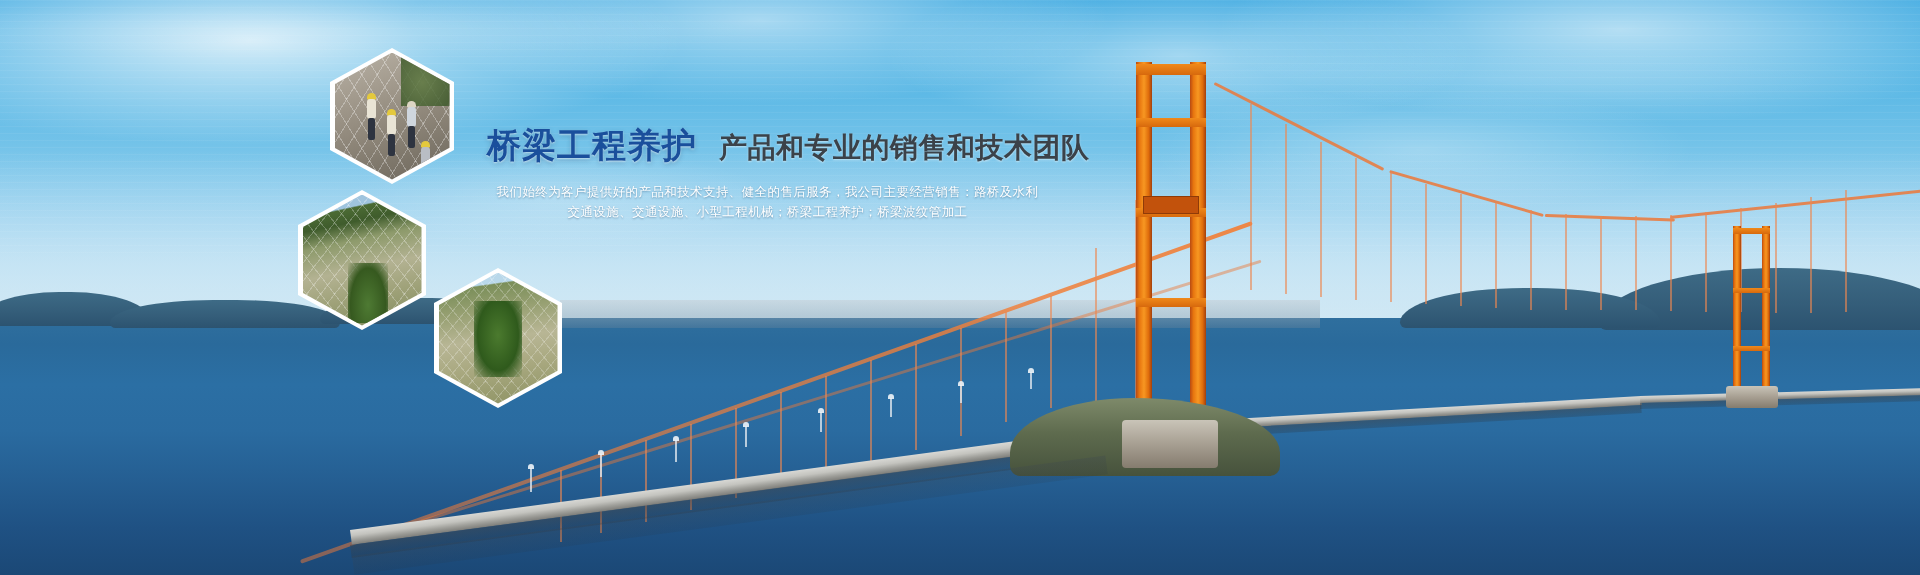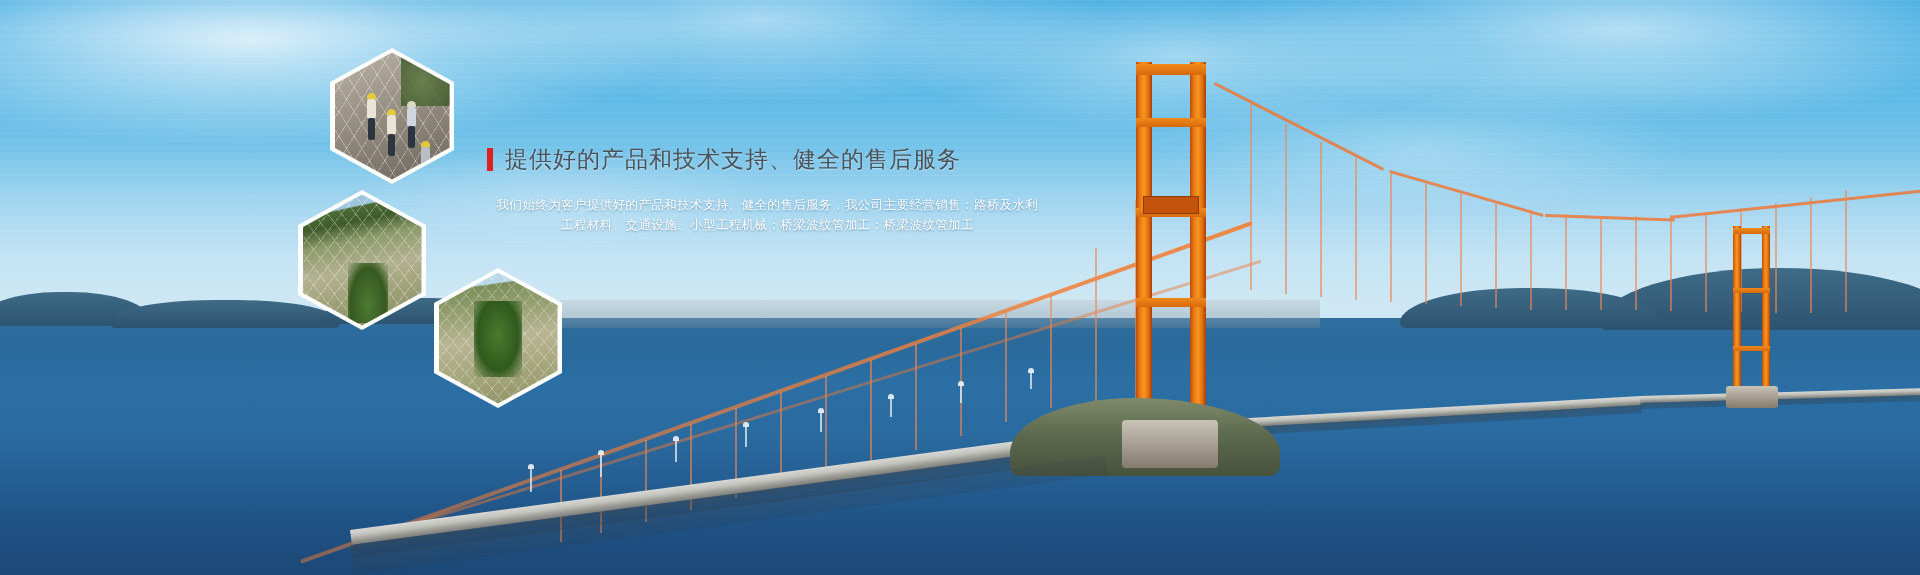--- a/index.html
+++ b/index.html
@@ -352,26 +352,26 @@
   <div class="hex-wrap" style="left:434px; top:268px; width:128px; height:140px;">
     <div class="hex">
       <div class="hex-inner">
         <div class="photo-slope2"></div>
       </div>
     </div>
   </div>
 
   <div class="textblock">
 
-
-    <div class="subline">
-      <span class="bar"></span>
-      <span class="txt">提供好的产品和技术支持、健全的售后服务</span>
-    </div>
+    <div class="headline">
+      <span class="hl-main">桥梁工程养护</span>
+      <span class="hl-sub">产品和专业的销售和技术团队</span>
+    </div>
+
 
     <div class="para">
       <p>我们始终为客户提供好的产品和技术支持、健全的售后服务，我公司主要经营销售：路桥及水利</p>
-      <p>工程材料、交通设施、小型工程机械；桥梁波纹管加工；桥梁波纹管加工</p>
+      <p>交通设施、交通设施、小型工程机械；桥梁工程养护；桥梁波纹管加工</p>
     </div>
 
   </div>
 
 </div>
 
 </body></html>

